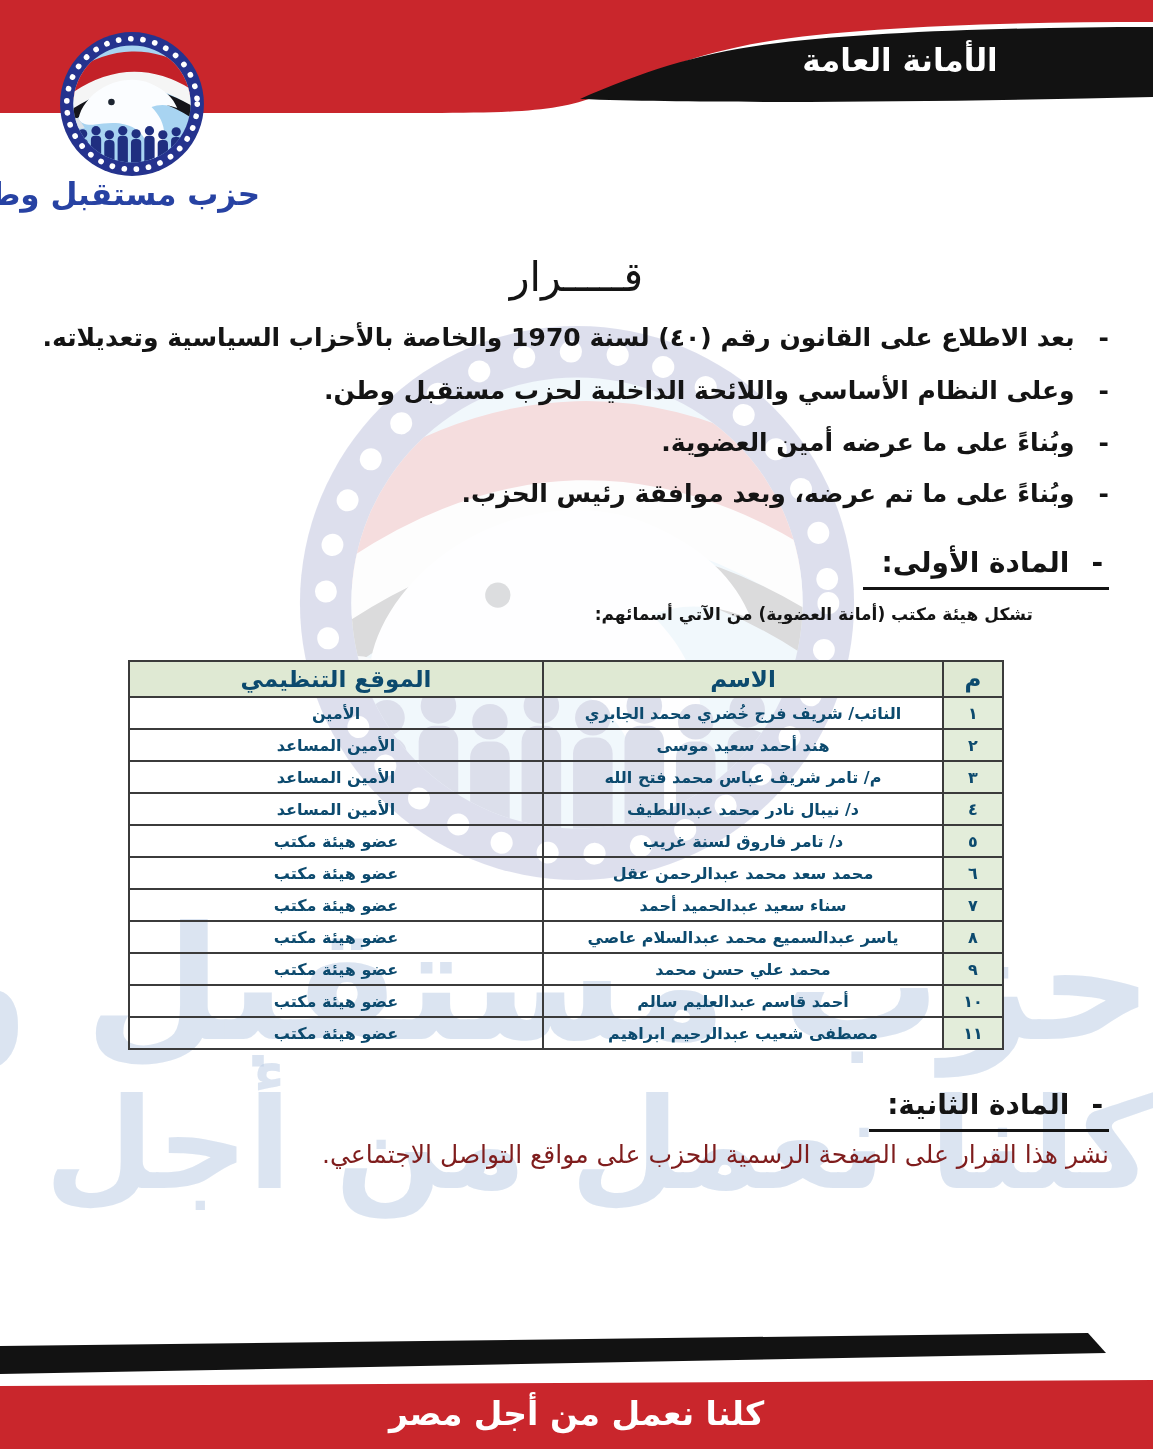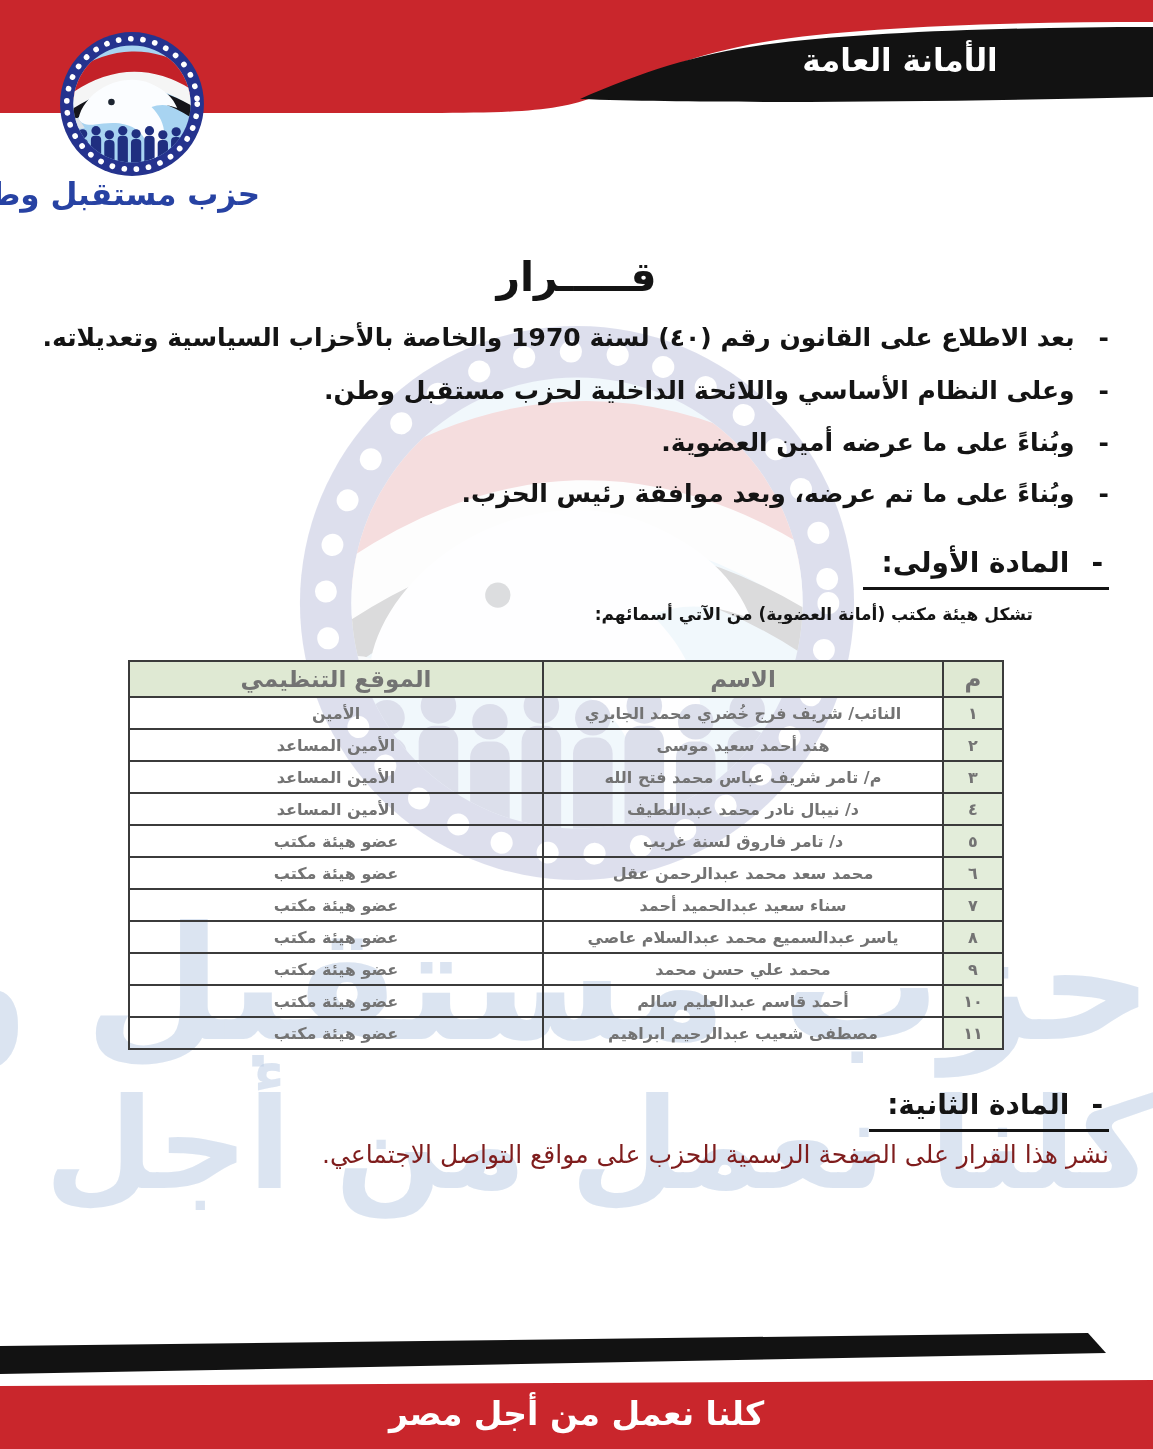--- a/index.html
+++ b/index.html
@@ -28,21 +28,21 @@
   .wm-text{
     left:0;width:1153px;text-align:center;direction:rtl;white-space:nowrap;
     font-weight:bold;color:#b9cbe4;opacity:.5;line-height:1;
   }
   .wm-line1{top:905px;font-size:158px;}
   .wm-line2{top:1082px;font-size:126px;}
   
   .content{position:absolute;inset:0;z-index:3;}
   .doc-title{
     position:absolute;top:253px;left:0;width:1153px;text-align:center;
-    direction:rtl;font-weight:bold;font-size:41px;color:#141414;
+    direction:rtl;font-weight:normal;font-size:41px;color:#141414;
   }
   .bullet{
     position:absolute;right:44px;direction:rtl;display:flex;gap:24px;
     font-weight:bold;font-size:25px;color:#141414;white-space:nowrap;
   }
   .b1{top:323px;} .b2{top:376px;} .b3{top:428px;} .b4{top:479px;}
   .article-heading{
     position:absolute;right:44px;direction:rtl;display:flex;gap:22px;
     font-weight:bold;font-size:28px;color:#141414;
     border-bottom:3px solid #141414;padding:0 6px 8px 18px;
@@ -59,21 +59,21 @@
   
   .members{
     position:absolute;top:660px;left:128px;width:874px;
     border-collapse:collapse;direction:rtl;table-layout:fixed;
   }
   .members col.c-num{width:60px;}
   .members col.c-name{width:400px;}
   .members col.c-pos{width:414px;}
   .members th,.members td{
     border:2px solid #3b3b3b;text-align:center;vertical-align:middle;
-    font-weight:bold;color:#737373;padding:0 4px;overflow:hidden;white-space:nowrap;
+    font-weight:bold;color:#0c4a6e;padding:0 4px;overflow:hidden;white-space:nowrap;
   }
   .members th{height:34px;font-size:23px;background:#dfe9d3;}
   .members td{height:30px;font-size:16px;background:transparent;}
   .members td.numcell{background:#e3edda;}
   
   .ftr-svg{position:absolute;left:0;top:1330px;z-index:2;}
   .footer-slogan{
     position:absolute;z-index:3;top:1394px;left:0;width:1153px;text-align:center;
     direction:rtl;color:#ffffff;font-weight:bold;font-size:33px;
   }

